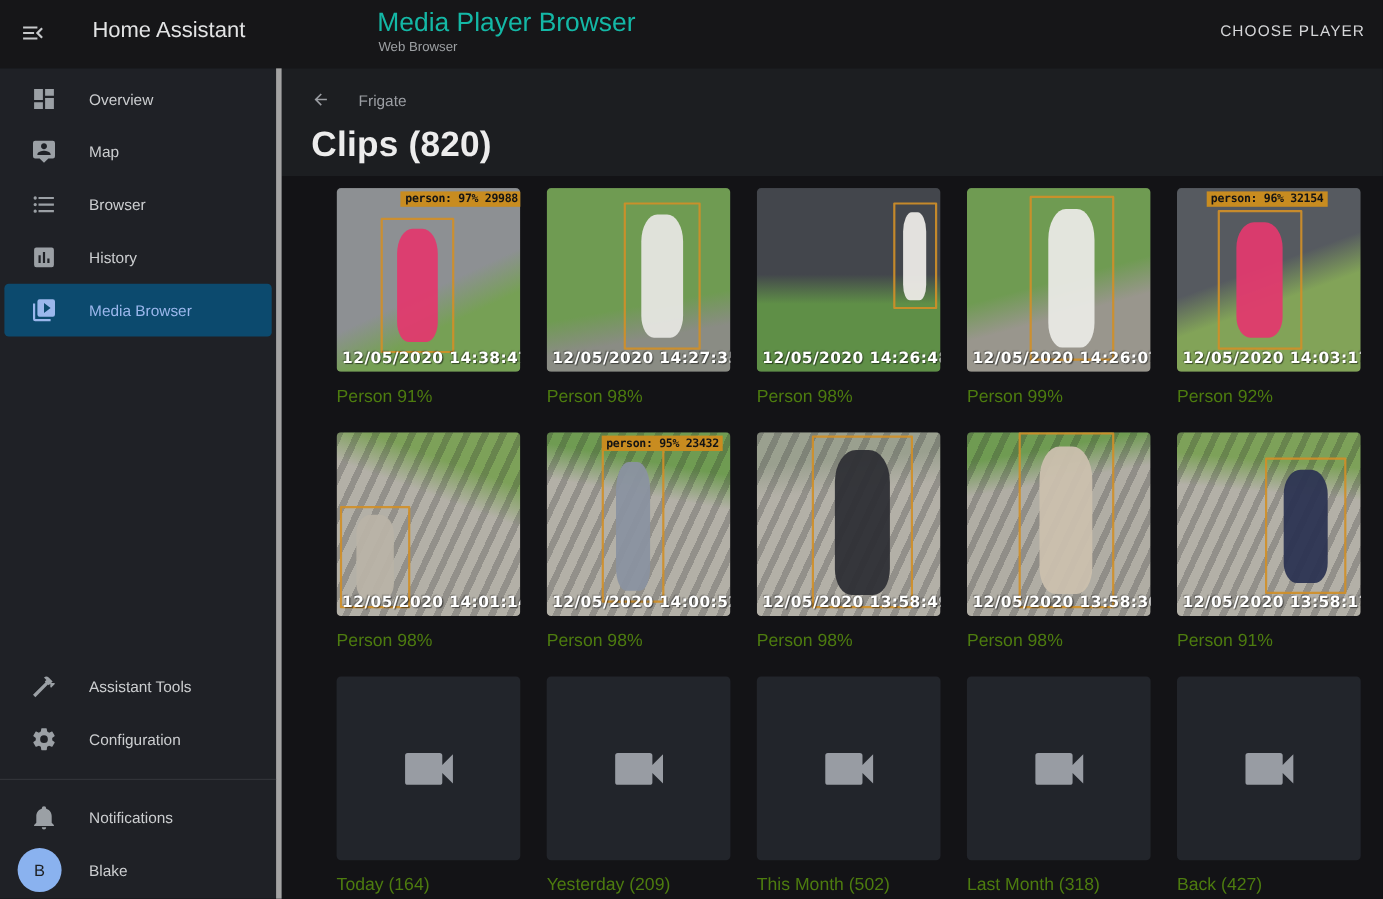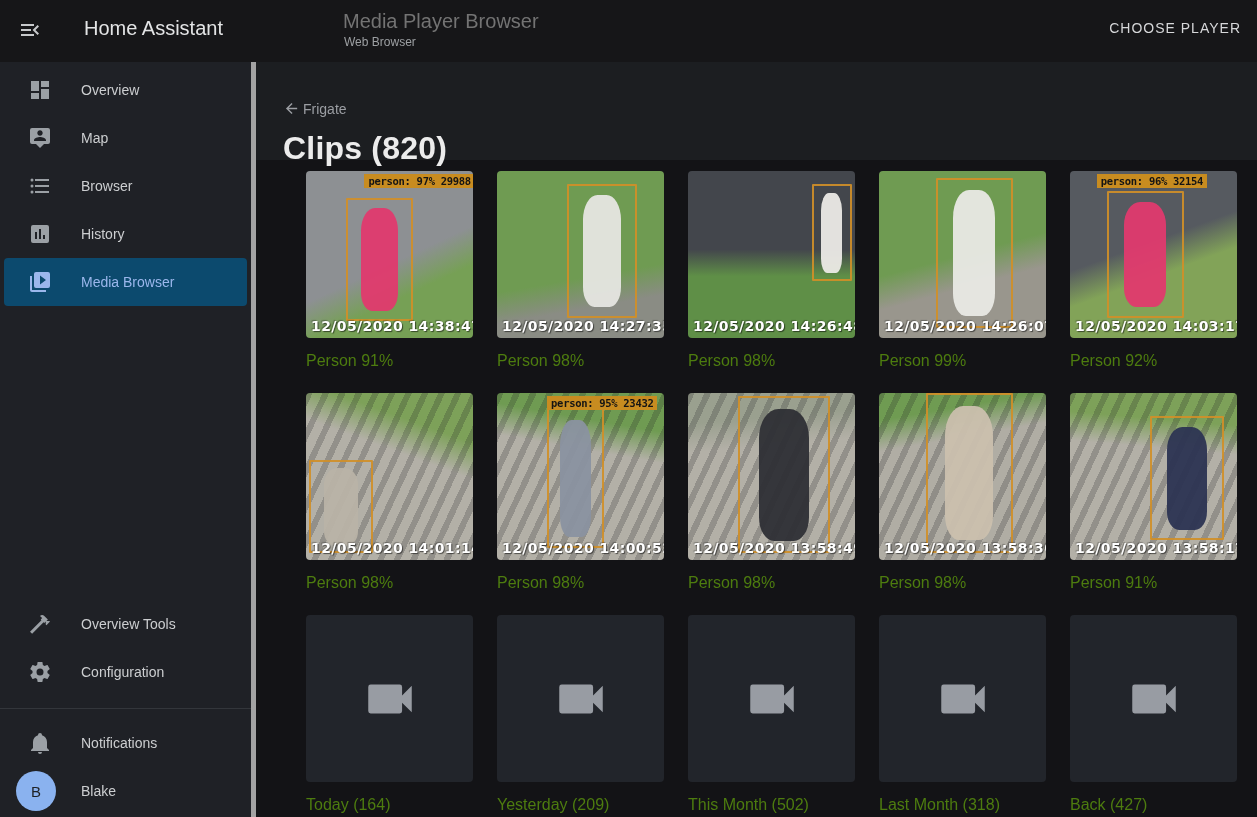--- a/index.html
+++ b/index.html
@@ -7,21 +7,21 @@
               font-family:"Liberation Sans", sans-serif; }
 
   
   .appbar { position:absolute; top:0; left:0; width:1257px; height:62px;
             background:#161618; z-index:30; }
   .menu-btn { position:absolute; left:18px; top:18px; width:26px; height:26px;
               color:#c7c9cb; cursor:pointer; }
   .menu-btn svg { width:24px; height:24px; fill:currentColor; }
   .ha-title { position:absolute; left:84px; top:17px; font-size:20px; color:#e3e4e5; }
   .panel-titles { position:absolute; left:343px; top:9px; }
-  .panel-title { font-size:20px; line-height:24px; color:#737373; }
+  .panel-title { font-size:24px; line-height:24px; color:#14b8a6; }
   .panel-subtitle { font-size:12px; line-height:15px; color:#9da0a3; margin-top:2px; margin-left:1px; }
   .choose-player { position:absolute; right:16px; top:20px; font-size:14px; font-weight:500;
                    letter-spacing:1px; color:#d6d7d9; cursor:pointer; background:none; border:none;
                    font-family:"Liberation Sans", sans-serif; }
 
   
   .sidebar { position:absolute; top:62px; left:0; width:256px; height:755px;
              background:#1f2126; border-right:5px solid #a3a3a3; z-index:20;
              display:flex; flex-direction:column; }
   .nav-list { padding-top:4px; }
@@ -35,22 +35,22 @@
   .sidebar-footer { margin-top:auto; padding-bottom:2px; }
   .sidebar-divider { height:1px; background:#33363b; margin:12px 0 10px 0; }
   .avatar { width:40px; height:40px; border-radius:50%; margin-left:12px;
             display:flex; align-items:center; justify-content:center;
             font-size:15px; font-weight:500; color:#1e2124; flex:none; }
   .nav-item.profile .nav-label { margin-left:25px; }
 
   
   .main { position:absolute; top:62px; left:256px; width:1001px; height:755px; }
   .main-header { height:98px; background:#1c1e21; padding:18px 0 0 27px; }
-  .breadcrumb { display:inline-flex; align-items:center; gap:3px; color:#9b9ea3;
-                font-size:14px; cursor:pointer; margin-top:20px; }
+  .breadcrumb { display:inline-flex; align-items:center; gap:26px; color:#9b9ea3;
+                font-size:14px; cursor:pointer; margin-top:2px; }
   .breadcrumb svg { width:17px; height:17px; fill:currentColor; }
   .main-title { margin-top:9px; font-size:32px; font-weight:700; color:#ececec; letter-spacing:0.2px; }
   .content { height:657px; background:#131316; padding:11px 0 0 27px; overflow:hidden; }
   .media-grid { display:grid; grid-template-columns:repeat(5,167px); column-gap:24px; row-gap:23px; width:931px; }
 
   
   .card { width:167px; cursor:pointer;padding-left:23px; }
   .thumb { position:relative; width:167px; height:167px; border-radius:4px; overflow:hidden;
            background-color:#2a2c30; }
   .det-box { position:absolute; border:2px solid rgba(208,143,40,0.92); border-radius:1px;
@@ -116,21 +116,21 @@
           </svg></span>
      <span class="nav-label">Media Browser</span>
    </div>
     </div>
   <div class="sidebar-footer">
     <div>
         <div class="nav-item">
      <span class="nav-icon"><svg viewBox="0 0 24 24">
               <path d="M2,19.63L13.43,8.2L12.72,7.5L14.14,6.07L12,3.89C13.2,2.7 15.09,2.7 16.27,3.89L19.87,7.5L18.45,8.91H21.29L22,9.62L18.45,13.21L17.74,12.5V9.62L16.27,11.04L15.56,10.33L4.13,21.76L2,19.63Z"></path>
             </svg></span>
-     <span class="nav-label">Overview Tools</span>
+     <span class="nav-label">Assistant Tools</span>
    </div>
         <div class="nav-item">
      <span class="nav-icon"><svg viewBox="0 0 24 24">
               <path d="M12,15.5A3.5,3.5 0 0,1 8.5,12A3.5,3.5 0 0,1 12,8.5A3.5,3.5 0 0,1 15.5,12A3.5,3.5 0 0,1 12,15.5M19.43,12.97C19.47,12.65 19.5,12.33 19.5,12C19.5,11.67 19.47,11.34 19.43,11L21.54,9.37C21.73,9.22 21.78,8.95 21.66,8.73L19.66,5.27C19.54,5.05 19.27,4.96 19.05,5.05L16.56,6.05C16.04,5.66 15.5,5.32 14.87,5.07L14.5,2.42C14.46,2.18 14.25,2 14,2H10C9.75,2 9.54,2.18 9.5,2.42L9.13,5.07C8.5,5.32 7.96,5.66 7.44,6.05L4.95,5.05C4.73,4.96 4.46,5.05 4.34,5.27L2.34,8.73C2.21,8.95 2.27,9.22 2.46,9.37L4.57,11C4.53,11.34 4.5,11.67 4.5,12C4.5,12.33 4.53,12.65 4.57,12.97L2.46,14.63C2.27,14.78 2.21,15.05 2.34,15.27L4.34,18.73C4.46,18.95 4.73,19.03 4.95,18.95L7.44,17.94C7.96,18.34 8.5,18.68 9.13,18.93L9.5,21.58C9.54,21.82 9.75,22 10,22H14C14.25,22 14.46,21.82 14.5,21.58L14.87,18.93C15.5,18.67 16.04,18.34 16.56,17.94L19.05,18.95C19.27,19.03 19.54,18.95 19.66,18.73L21.66,15.27C21.78,15.05 21.73,14.78 21.54,14.63L19.43,12.97Z"></path>
             </svg></span>
      <span class="nav-label">Configuration</span>
    </div>
       </div>
     <div class="sidebar-divider"></div>
     <div class="nav-item">

